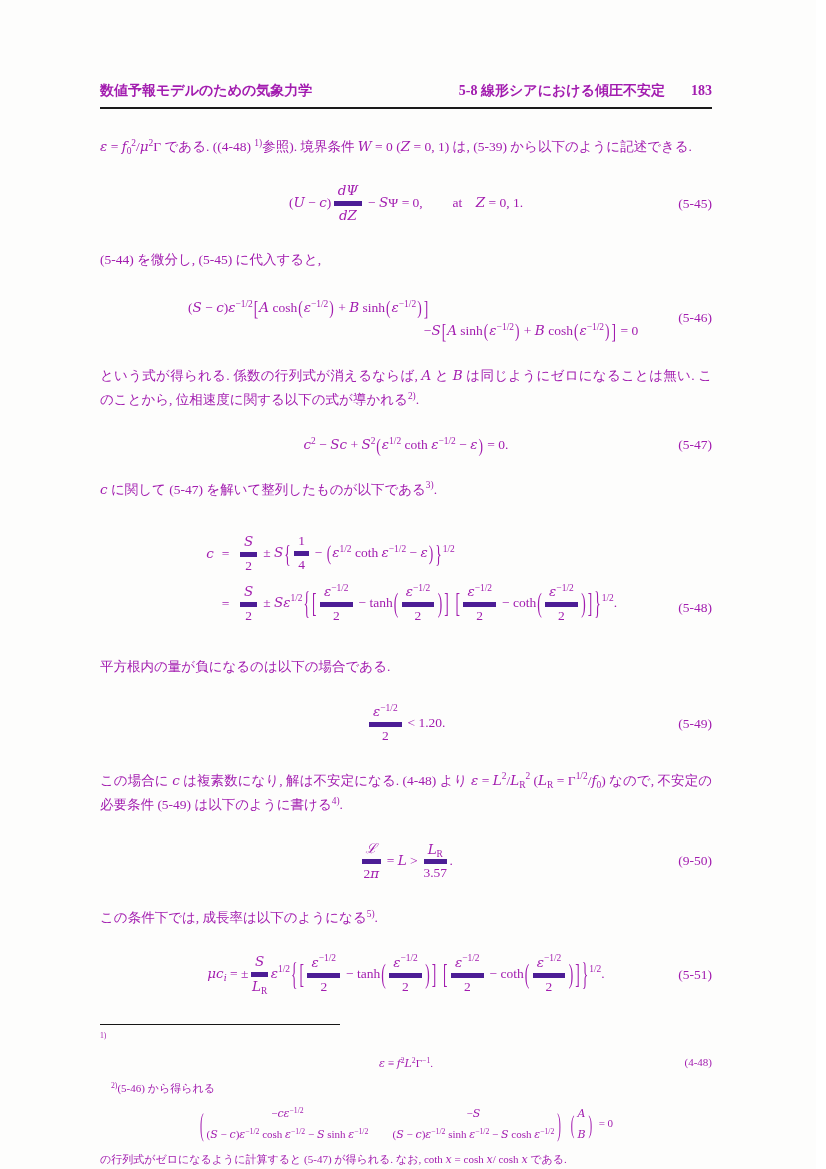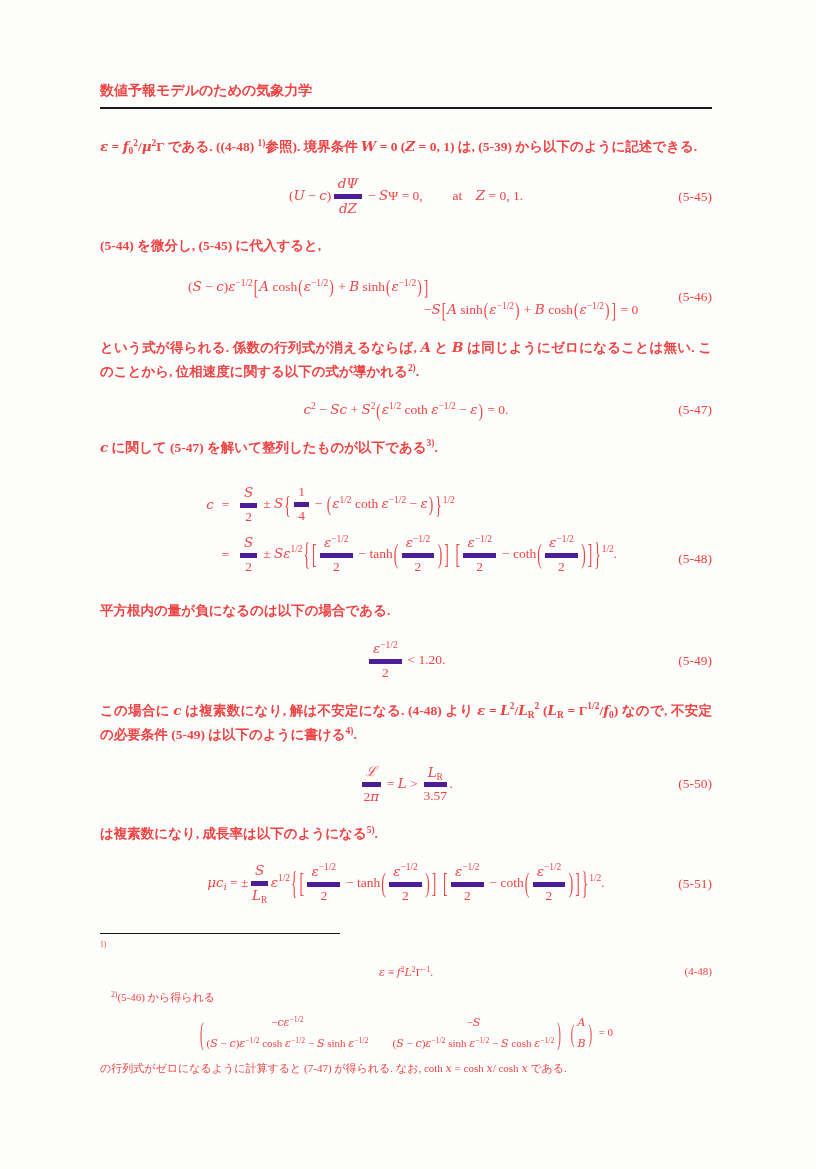--- a/index.html
+++ b/index.html
@@ -1,30 +1,30 @@
 <!DOCTYPE html>
 <html><head>
 <meta charset="utf-8">
 <style>
   html,body { margin:0; padding:0; background:#ffffff; }
   .page {
     width:816px; height:1169px; box-sizing:border-box;
-    background:#fdfdfc; color:#ef4444;
+    background:#fdfdfc; color:#a21caf;
     font-family:"Liberation Serif","DejaVu Serif",serif;
     font-size:13.5px;
     padding:82px 104px 58px 100px;
     display:flex; flex-direction:column;
     overflow:hidden;
   }
   
   .header { display:flex; justify-content:space-between; align-items:baseline;
     font-weight:bold; font-size:14px; border-bottom:2px solid #1a1a1a; padding-bottom:7px; }
   .h-right { display:inline-flex; gap:26px; align-items:baseline; }
   
-  .para { margin:4px 0; line-height:1.8; text-align:justify;font-weight:bold; }
+  .para { margin:11px 0; line-height:1.8; text-align:justify; }
   .para.first { margin-top:25px; }
   
   .eq { position:relative; text-align:center; margin:12px 0; }
   .eq-tag { position:absolute; right:0; top:50%; transform:translateY(-50%); font-style:normal; }
   .eq-546 .l2 { text-align:left; margin-left:88px; margin-top:4px; }
   .eq-546 .l3 { text-align:center; margin-left:250px; margin-top:5px; }
   .align-rows { display:inline-block; text-align:left; }
   .arow { display:flex; align-items:center; margin:8px 0; }
   .alhs { width:1.4em; text-align:right; }
   .arel { padding:0 0.6em; }
@@ -52,20 +52,24 @@
   .fn-line.indent { text-indent:1em; }
   .fn-eq { margin:8px 0; }
 </style>
 </head>
 <body>
 
 <div class="page">
 
   <div class="header">
     <span>数値予報モデルのための気象力学</span>
+    <span class="h-right">
+      <span>5-8 線形シアにおける傾圧不安定</span>
+      <span>183</span>
+    </span>
   </div>
 
   <p class="para first"><span class="tv">ε</span><span class="tr"> = </span><span class="tv">f</span><span class="tsub">0</span><span class="tsup">2</span><span class="tr">/</span><span class="tv">μ</span><span class="tsup">2</span><span class="tr">Γ である. ((4-48) </span><span class="tsup">1)</span><span class="tr">参照). 境界条件 </span><span class="tv">W</span><span class="tr"> = 0 (</span><span class="tv">Z</span><span class="tr"> = 0, 1) は, (5-39) から以下のように記述できる.</span></p>
 
   <div class="eq">
     <span><span class="tr">(</span><span class="tv">U</span><span class="tr"> − </span><span class="tv">c</span><span class="tr">)</span><span class="tfrac">
           <span class="tnum"><span class="tv">dΨ</span></span>
           <span class="tden"><span class="tv">dZ</span></span>
         </span><span class="tr"> − </span><span class="tv">S</span><span class="tr">Ψ = 0,</span><span class="tsp" style="width: 2.2em;"></span><span class="tr">at</span><span class="tsp" style="width: 1em;"></span><span class="tv">Z</span><span class="tr"> = 0, 1.</span></span>
     <span class="eq-tag">(5-45)</span>
@@ -138,24 +142,24 @@
   <p class="para"><span class="tr">この場合に </span><span class="tv">c</span><span class="tr"> は複素数になり, 解は不安定になる. (4-48) より </span><span class="tv">ε</span><span class="tr"> = </span><span class="tv">L</span><span class="tsup">2</span><span class="tr">/</span><span class="tv">L</span><span class="tsub">R</span><span class="tsup">2</span><span class="tr"> (</span><span class="tv">L</span><span class="tsub">R</span><span class="tr"> = Γ</span><span class="tsup">1/2</span><span class="tr">/</span><span class="tv">f</span><span class="tsub">0</span><span class="tr">) なので, 不安定の必要条件 (5-49) は以下のように書ける</span><span class="tsup">4)</span><span class="tr">.</span></p>
 
   <div class="eq">
     <span><span class="tfrac">
           <span class="tnum"><span class="tv">ℒ</span></span>
           <span class="tden"><span class="tr">2</span><span class="tv">π</span></span>
         </span><span class="tr"> = </span><span class="tv">L</span><span class="tr"> &gt; </span><span class="tfrac">
           <span class="tnum"><span class="tv">L</span><span class="tsub">R</span></span>
           <span class="tden"><span class="tr">3.57</span></span>
         </span><span class="tr">.</span></span>
-    <span class="eq-tag">(5-50)</span>
-  </div>
-
-  <p class="para"><span class="tr">は複素数になり, 成長率は以下のようになる</span><span class="tsup">5)</span><span class="tr">.</span></p>
+    <span class="eq-tag">(9-50)</span>
+  </div>
+
+  <p class="para"><span class="tr">この条件下では, 成長率は以下のようになる</span><span class="tsup">5)</span><span class="tr">.</span></p>
 
   <div class="eq">
     <span><span class="tv">μc</span><span class="tsub"><span class="tv">i</span></span><span class="tr"> = ±</span><span class="tfrac">
           <span class="tnum"><span class="tv">S</span></span>
           <span class="tden"><span class="tv">L</span><span class="tsub">R</span></span>
         </span><span class="tv">ε</span><span class="tsup">1/2</span><span class="tbig" style="transform: scaleY(2.4);">{</span><span class="tbig" style="transform: scaleY(2.1);">[</span><span class="tfrac">
           <span class="tnum"><span class="tv">ε</span><span class="tsup">−1/2</span></span>
           <span class="tden"><span class="tr">2</span></span>
         </span><span class="tr"> − tanh</span><span class="tbig" style="transform: scaleY(2.1);">(</span><span class="tfrac">
           <span class="tnum"><span class="tv">ε</span><span class="tsup">−1/2</span></span>
@@ -184,17 +188,17 @@
       <span><span class="tbig" style="transform: scaleY(2.9);">(</span><span class="tmat" style="grid-template-columns: repeat(2, auto);">
             <span class="tcell"><span class="tr">−</span><span class="tv">cε</span><span class="tsup">−1/2</span></span>
             <span class="tcell"><span class="tr">−</span><span class="tv">S</span></span>
             <span class="tcell"><span class="tr">(</span><span class="tv">S</span><span class="tr"> − </span><span class="tv">c</span><span class="tr">)</span><span class="tv">ε</span><span class="tsup">−1/2</span><span class="tr"> cosh </span><span class="tv">ε</span><span class="tsup">−1/2</span><span class="tr"> − </span><span class="tv">S</span><span class="tr"> sinh </span><span class="tv">ε</span><span class="tsup">−1/2</span></span>
             <span class="tcell"><span class="tr">(</span><span class="tv">S</span><span class="tr"> − </span><span class="tv">c</span><span class="tr">)</span><span class="tv">ε</span><span class="tsup">−1/2</span><span class="tr"> sinh </span><span class="tv">ε</span><span class="tsup">−1/2</span><span class="tr"> − </span><span class="tv">S</span><span class="tr"> cosh </span><span class="tv">ε</span><span class="tsup">−1/2</span></span>
           </span><span class="tbig" style="transform: scaleY(2.9);">)</span><span class="tsp" style="width: 0.7em;"></span><span class="tbig" style="transform: scaleY(2.3);">(</span><span class="tmat" style="grid-template-columns: repeat(1, auto);">
             <span class="tcell"><span class="tv">A</span></span>
             <span class="tcell"><span class="tv">B</span></span>
           </span><span class="tbig" style="transform: scaleY(2.3);">)</span><span class="tsp" style="width: 0.5em;"></span><span class="tr">= 0</span></span>
     </div>
-    <div class="fn-line"><span class="tr">の行列式がゼロになるように計算すると (7-47) が得られる. なお, coth </span><span class="tv">x</span><span class="tr"> = cosh </span><span class="tv">x</span><span class="tr">/ cosh </span><span class="tv">x</span><span class="tr"> である.</span></div>
+    <div class="fn-line"><span class="tr">の行列式がゼロになるように計算すると (5-47) が得られる. なお, coth </span><span class="tv">x</span><span class="tr"> = cosh </span><span class="tv">x</span><span class="tr">/ cosh </span><span class="tv">x</span><span class="tr"> である.</span></div>
 
   </div>
 
 </div>
 
 </body></html>

